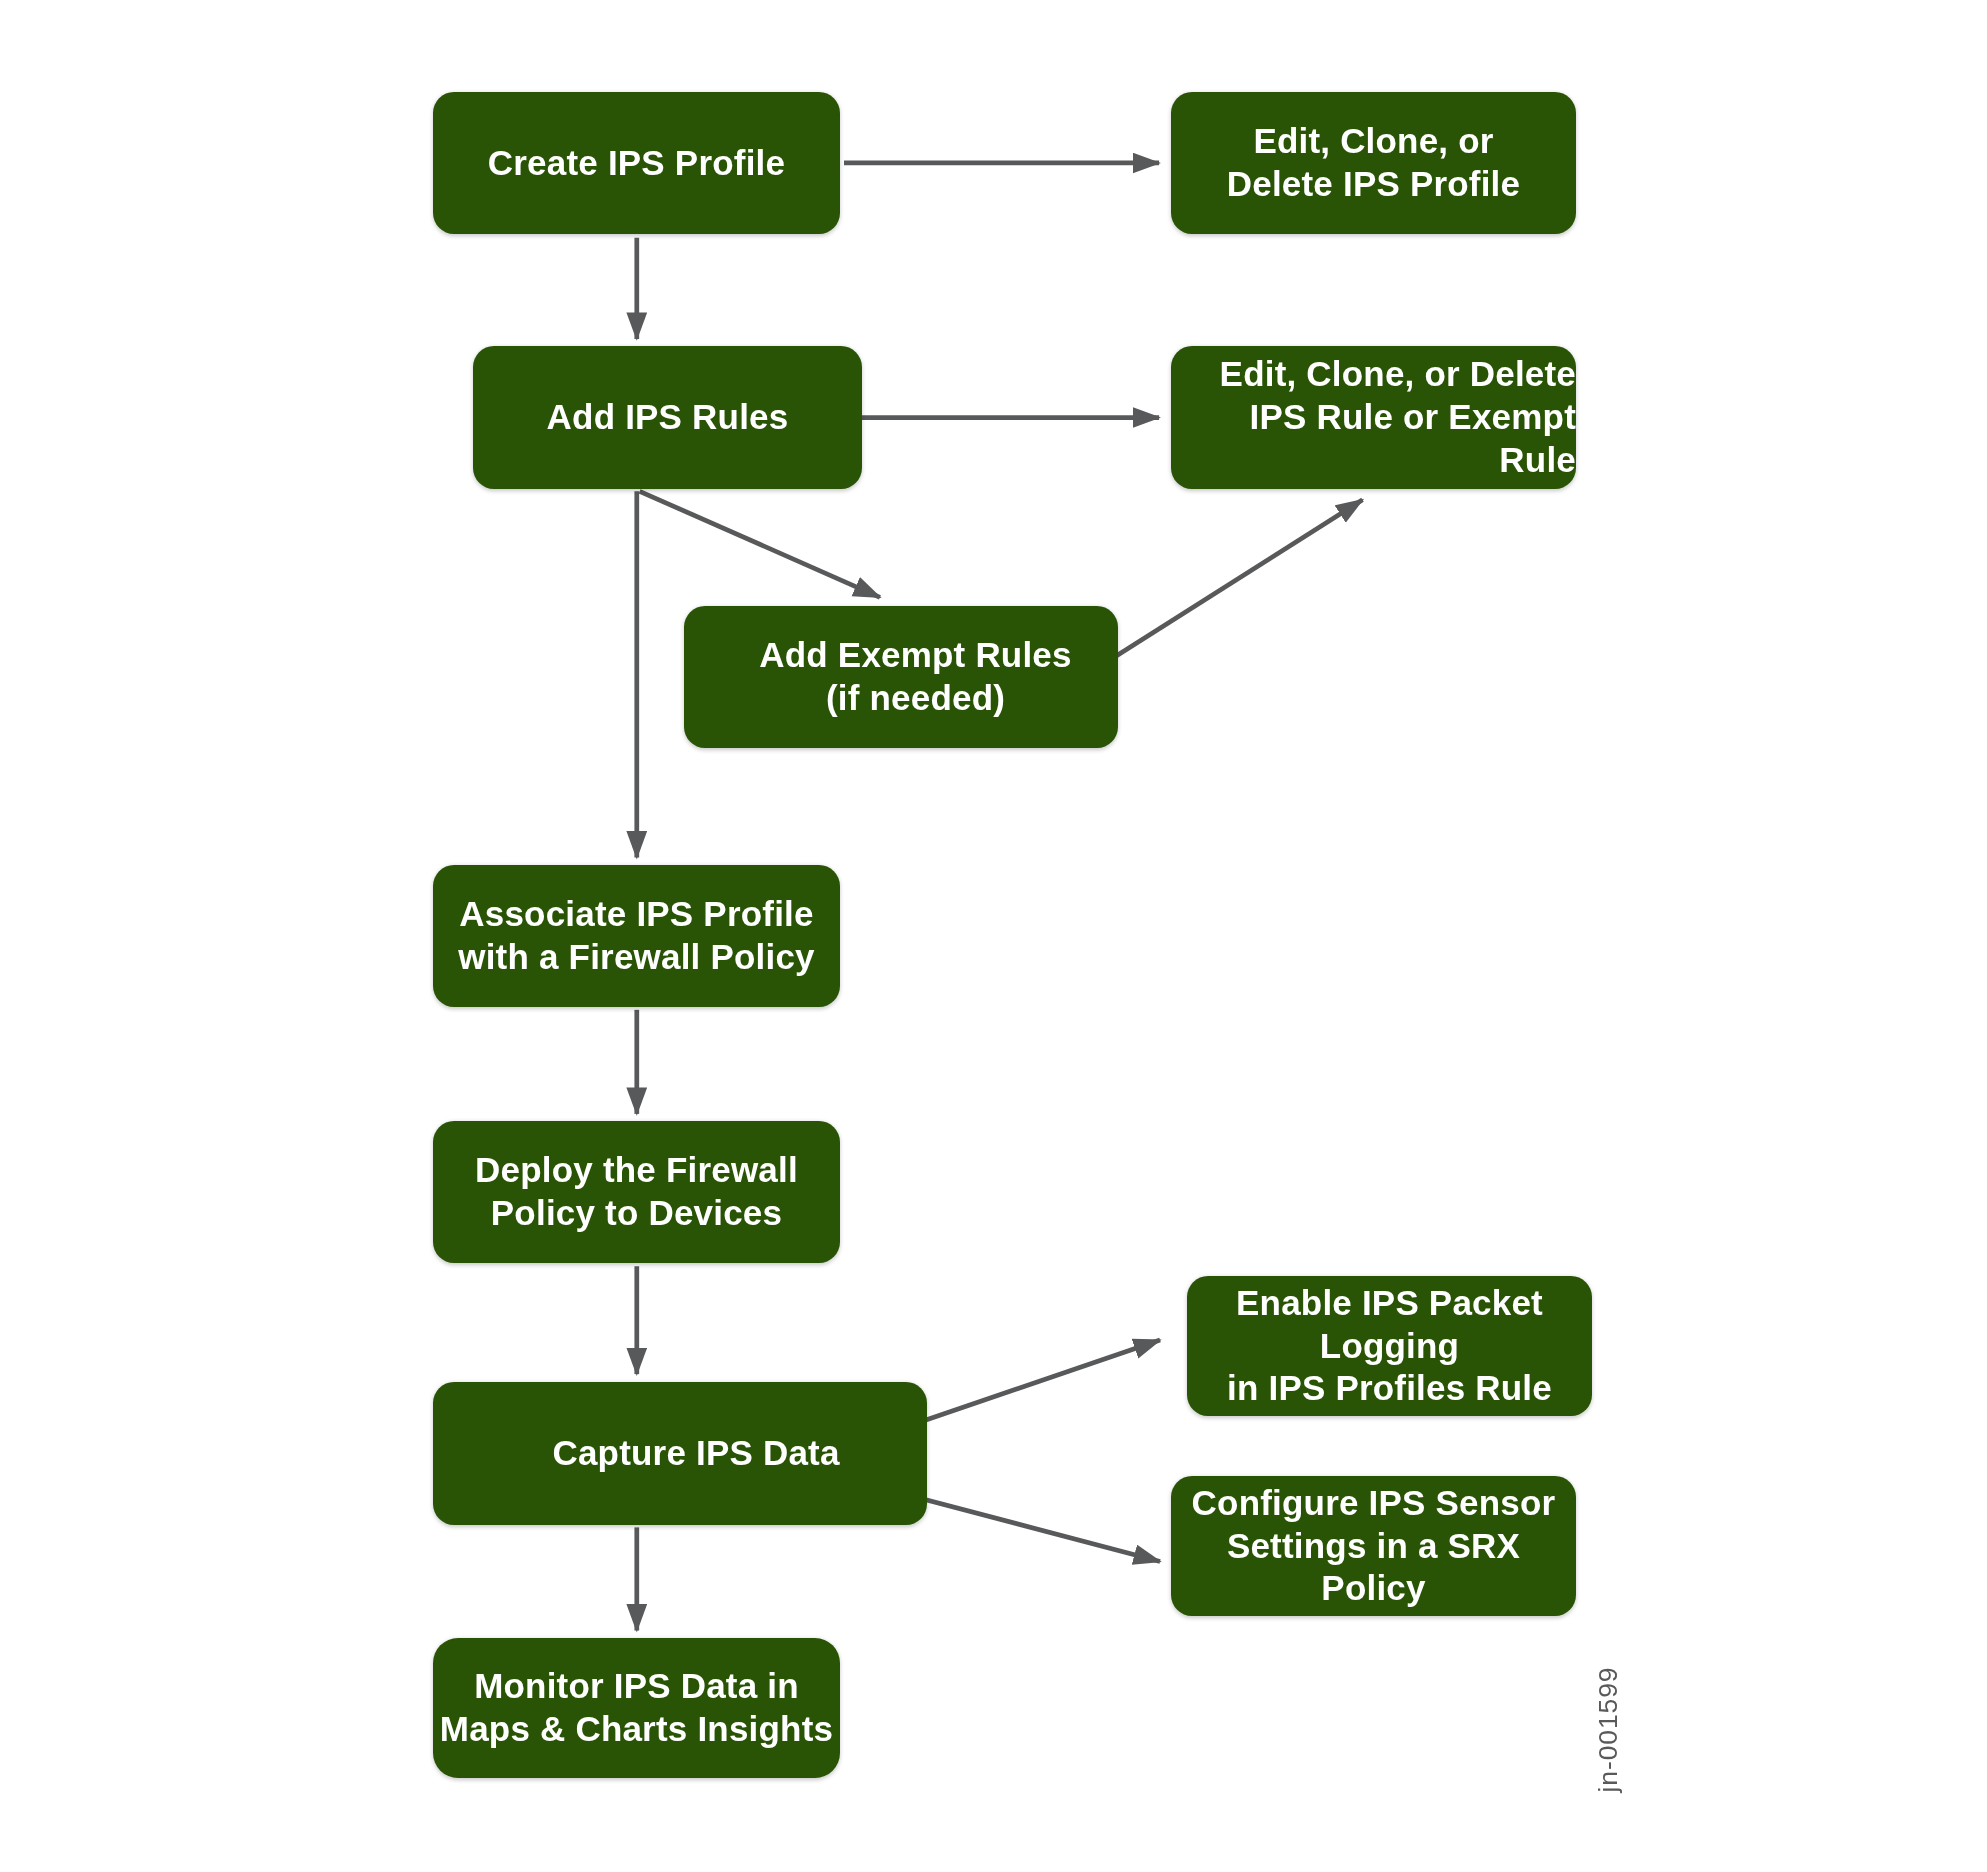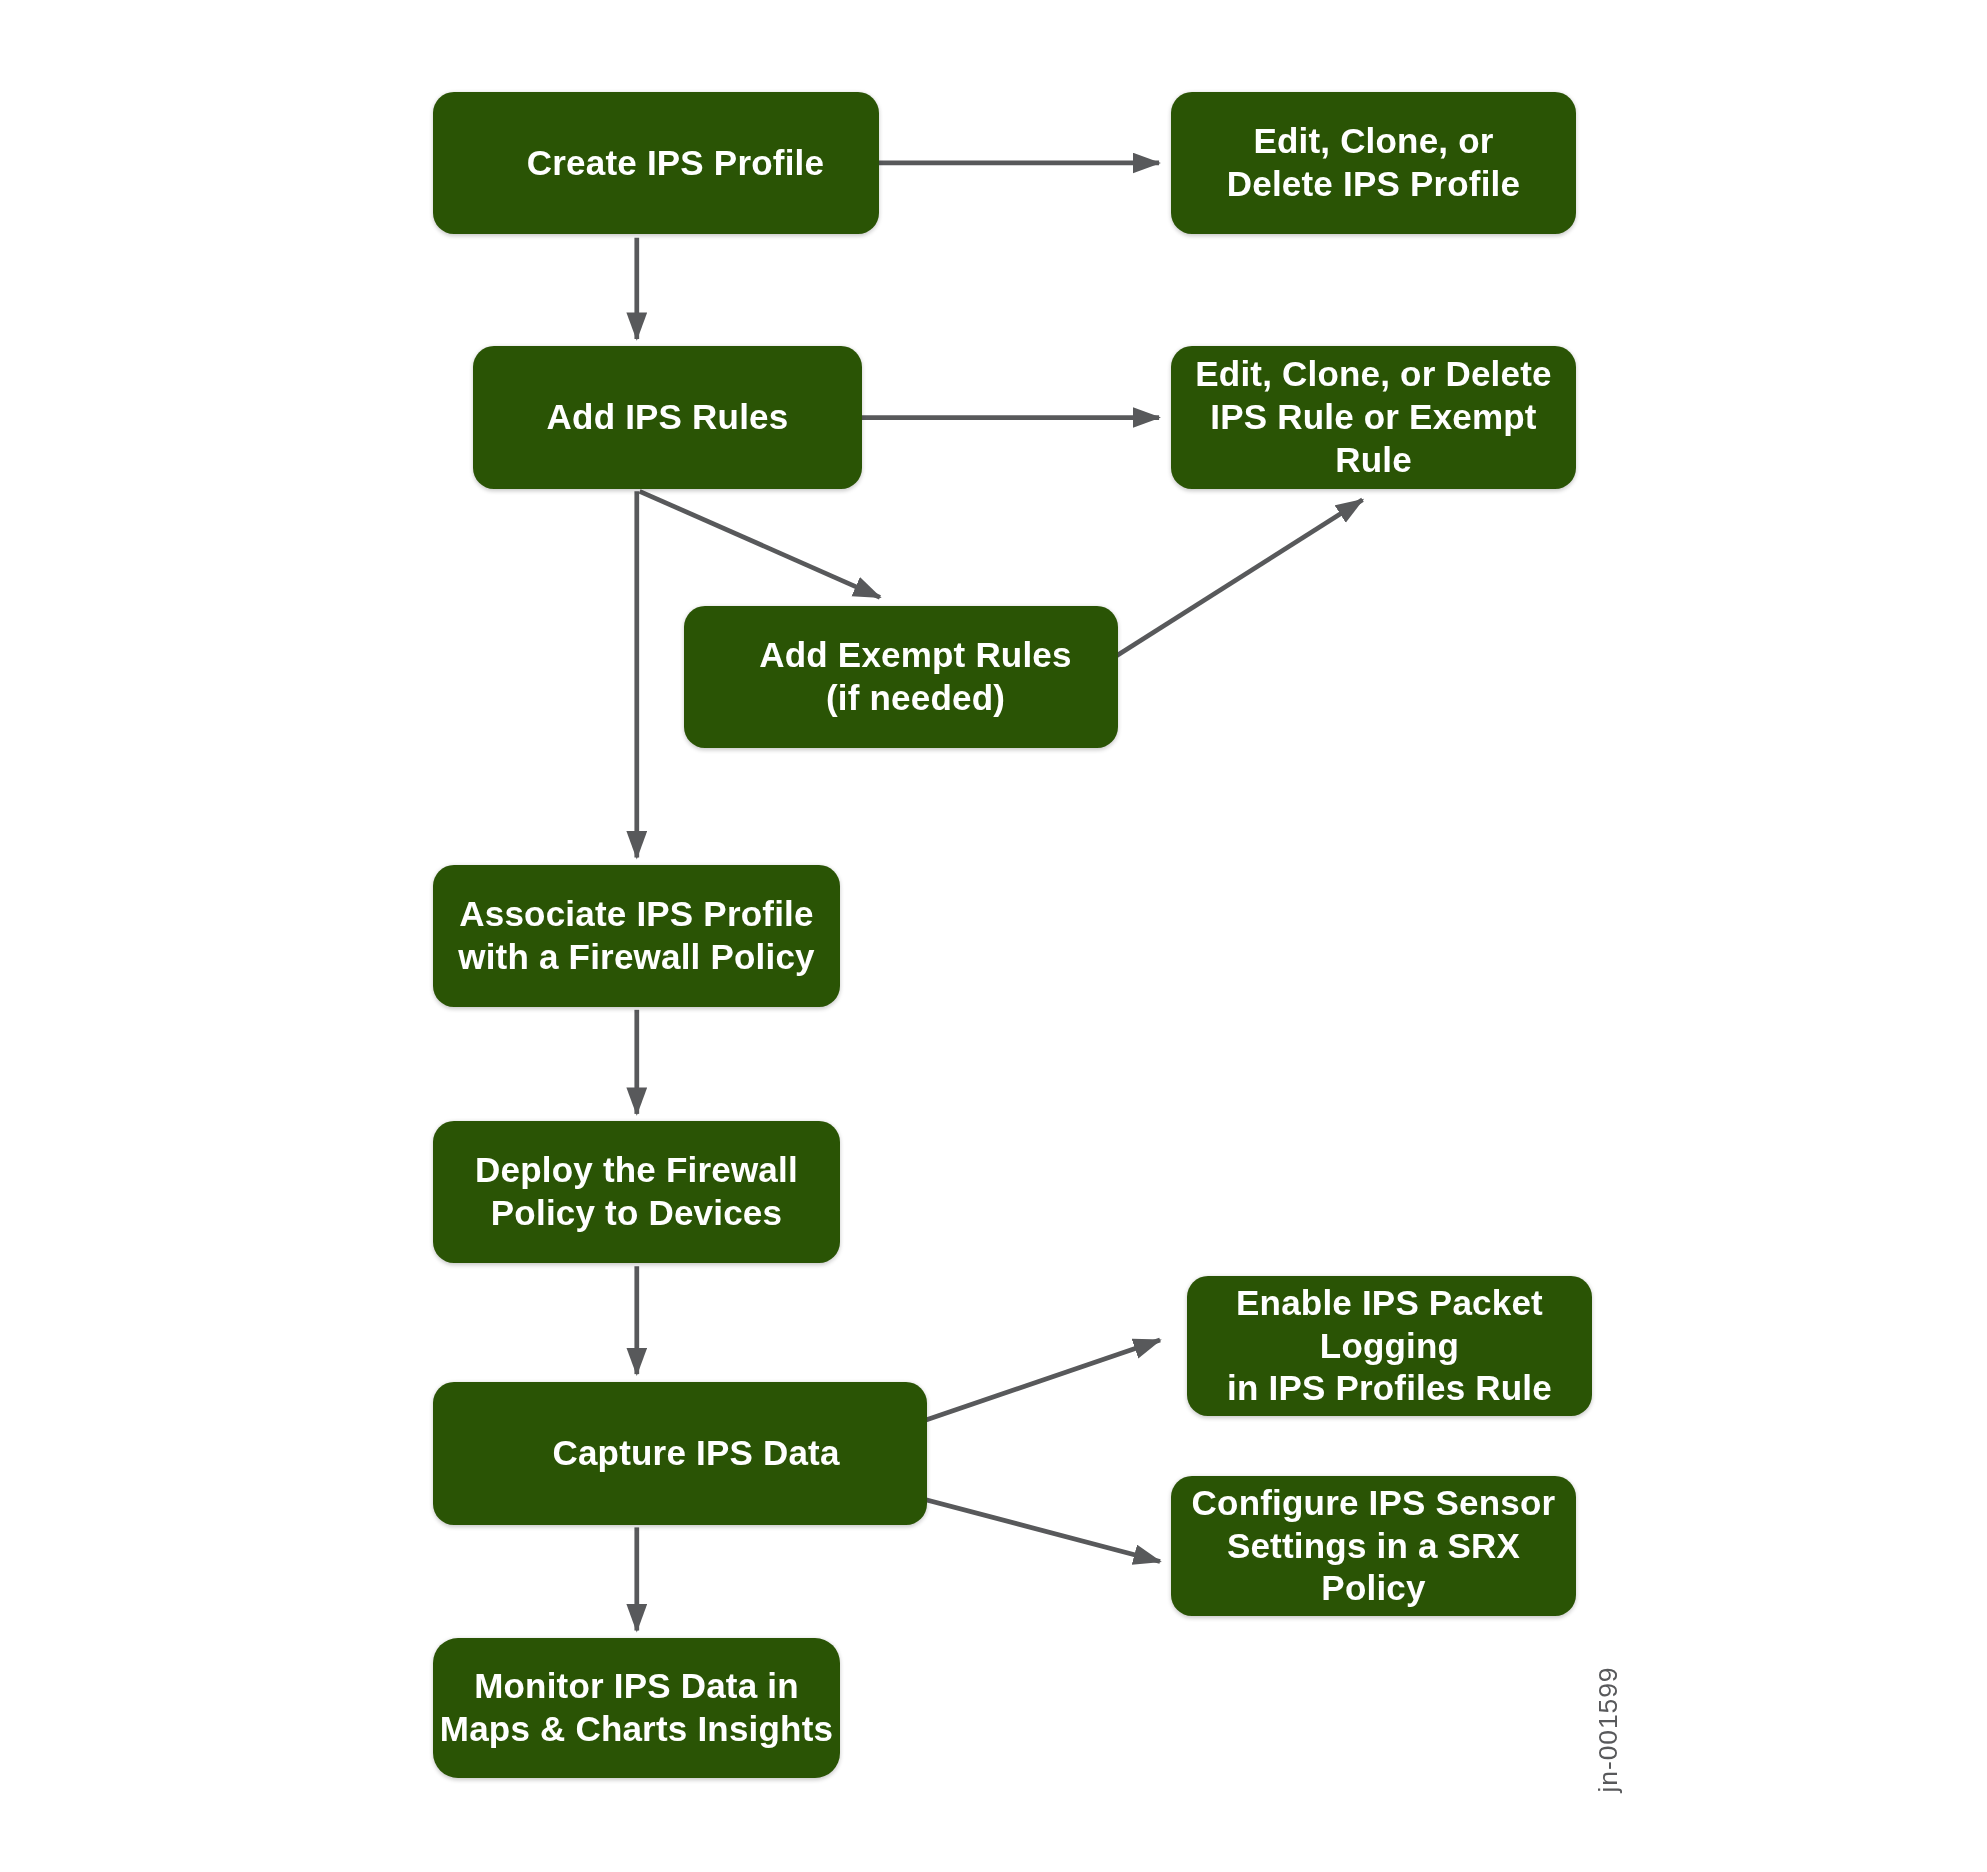--- a/index.html
+++ b/index.html
@@ -69,28 +69,28 @@
     <line class="edge-line" x1="676" y1="519" x2="930" y2="631" marker-end="url(#arrowhead)"></line>
     <line class="edge-line" x1="1153" y1="710" x2="1440" y2="528" marker-end="url(#arrowhead)"></line>
     <line class="edge-line" x1="673" y1="519" x2="673" y2="906" marker-end="url(#arrowhead)"></line>
     <line class="edge-line" x1="673" y1="1067" x2="673" y2="1177" marker-end="url(#arrowhead)"></line>
     <line class="edge-line" x1="673" y1="1338" x2="673" y2="1452" marker-end="url(#arrowhead)"></line>
     <line class="edge-line" x1="892" y1="1530" x2="1226" y2="1416" marker-end="url(#arrowhead)"></line>
     <line class="edge-line" x1="892" y1="1562" x2="1226" y2="1650" marker-end="url(#arrowhead)"></line>
     <line class="edge-line" x1="673" y1="1614" x2="673" y2="1723" marker-end="url(#arrowhead)"></line>
   </svg>
 
-  <div class="node" style="left:433px;  top:92px;   width:407px; height:142px;padding-left:39px;">Create IPS Profile</div>
+  <div class="node" style="left:433px;  top:92px;   width:407px; height:142px;">Create IPS Profile</div>
 
   <div class="node" style="left:1171px; top:92px;   width:405px; height:142px;">Edit, Clone, or
 Delete IPS Profile</div>
 
   <div class="node" style="left:433px;  top:346px;  width:389px; height:143px;margin-left:40px;">Add IPS Rules</div>
 
-  <div class="node" style="left:1171px; top:346px;  width:405px; height:143px;">Edit, Clone, or Delete
+  <div class="node" style="left:1171px; top:346px;  width:405px; height:143px;text-align:right;">Edit, Clone, or Delete
 IPS Rule or Exempt Rule</div>
 
   <div class="node" style="left:684px;  top:606px;  width:405px; height:142px;padding-left:29px;">Add Exempt Rules
 (if needed)</div>
 
   <div class="node" style="left:433px;  top:865px;  width:407px; height:142px;">Associate IPS Profile
 with a Firewall Policy</div>
 
   <div class="node" style="left:433px;  top:1121px; width:407px; height:142px;">Deploy the Firewall
 Policy to Devices</div>

